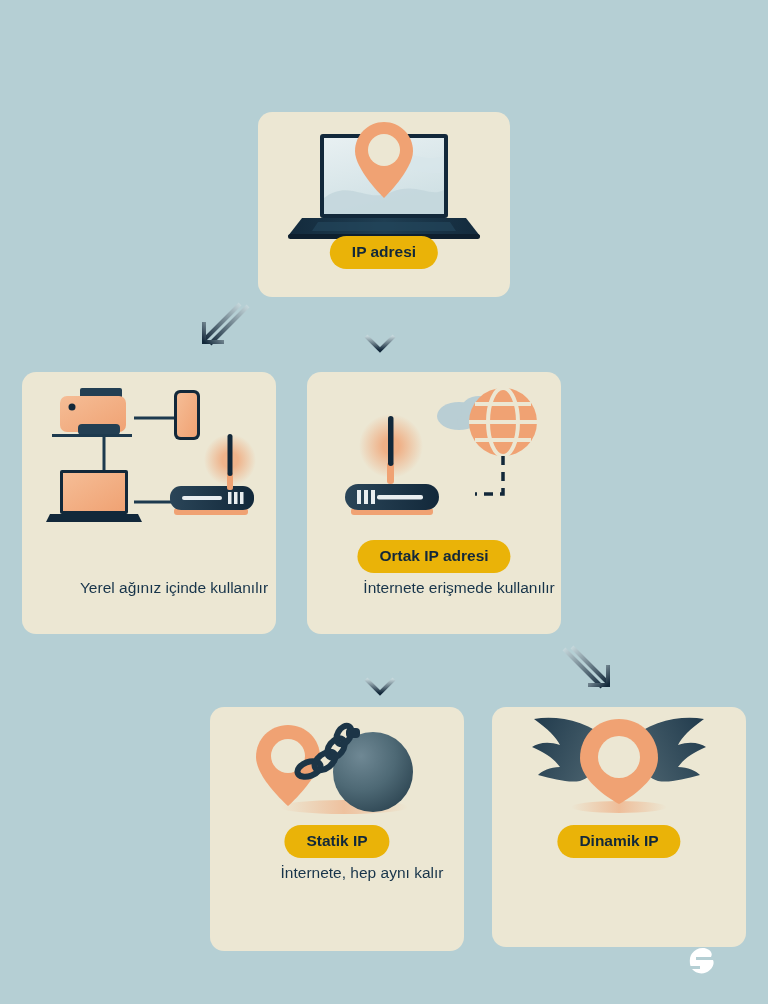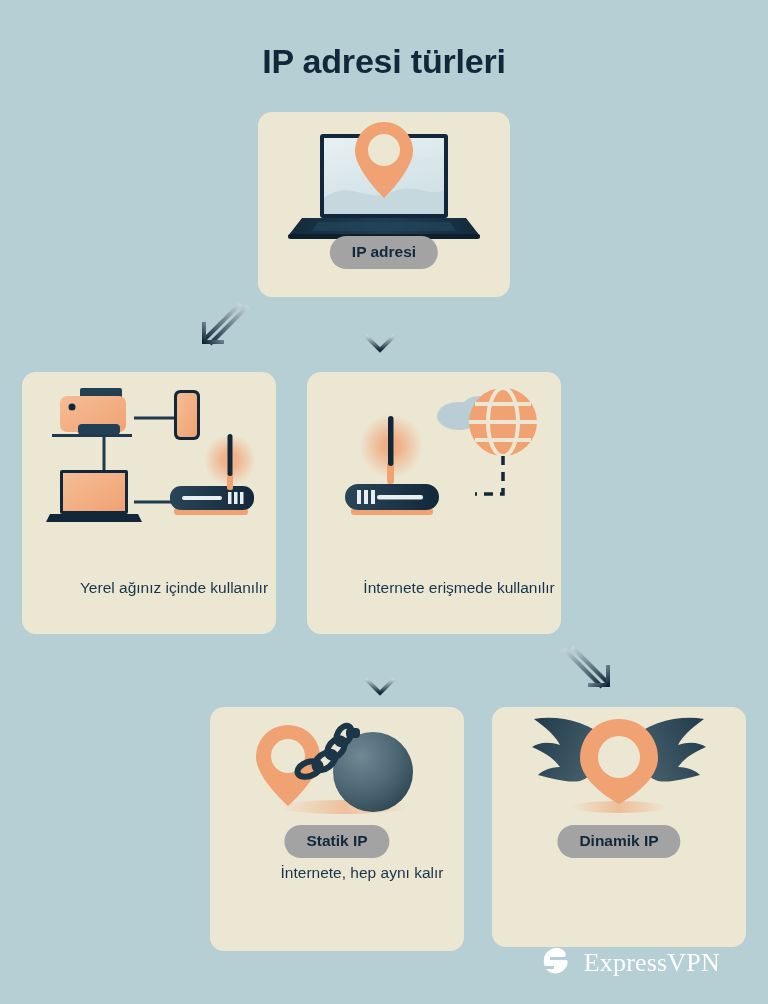--- a/index.html
+++ b/index.html
@@ -19,21 +19,21 @@
   }
 
   .card {
     position: absolute;
     background: #ece7d3;
     border-radius: 14px;
   }
   .card-art { position: absolute; left: 0; top: 0; width: 100%; }
   .pill {
     position: absolute; left: 50%; transform: translateX(-50%);
-    background: #a3a3a3;
+    background: #eab308;
     border-radius: 20px;
     color: #12283a; font-weight: bold; font-size: 15.5px;
     padding: 7px 22px 8px; white-space: nowrap;
     text-align: center;
   }
   .caption {
     position: absolute; left: 0; width: 100%;
     text-align: center; color: #17344a;
     font-size: 15.5px; line-height: 20px; margin-left: 25px;
   }
@@ -54,21 +54,20 @@
   .logo-text {
     font-family: "Liberation Serif", serif;
     font-size: 26px; color: #ffffff; letter-spacing: 0.2px;
   }
 </style>
 </head>
 <body>
 
 <div class="page">
 
-  <div class="title">IP adresi türleri</div>
 
   <div class="card" id="card-ip">
     <div class="card-art">
       <svg width="252" height="130" viewBox="0 0 252 130">
         <defs>
           <linearGradient id="scr" x1="0" y1="0" x2="0.4" y2="1">
             <stop offset="0" stop-color="#e8f0f2"></stop>
             <stop offset="1" stop-color="#cfe0e4"></stop>
           </linearGradient>
           <linearGradient id="kb" x1="0" y1="0" x2="1" y2="0">
@@ -186,20 +185,21 @@
           <rect x="50" y="118" width="4" height="14"></rect>
           <rect x="57" y="118" width="4" height="14"></rect>
           <rect x="64" y="118" width="4" height="14"></rect>
         </g>
 
         <circle cx="84" cy="74" r="32" fill="url(#sig2)"></circle>
         <rect x="80" y="90" width="7" height="22" rx="3" fill="#f0a273"></rect>
         <rect x="81" y="44" width="5.5" height="50" rx="2.75" fill="#12283a"></rect>
       </svg>
     </div>
+    <div class="pill" style="top:168px">Ortak IP adresi</div>
     <div class="caption" style="top:206px">İnternete erişmede kullanılır</div>
   </div>
 
   <div class="card" id="card-static">
     <div class="card-art">
       <svg width="254" height="120" viewBox="0 0 254 120">
         <defs>
           <radialGradient id="ball" cx="0.35" cy="0.3" r="0.78">
             <stop offset="0" stop-color="#6f8894"></stop>
             <stop offset="0.55" stop-color="#4e6975"></stop>
@@ -332,16 +332,15 @@
   </div>
 
   <div class="logo">
     <span>
       <svg width="34" height="34" viewBox="0 0 34 34">
         <path d="M6 9.5 C9 5 15 3 20 4.5 C25 6 27 10 25 13 L10 13 L10 16 L27 16
                  C29 20 26 26 20 28.5 C15 30.5 9 29 6 25 L14 25 L14 22 L4.5 22
                  C3.5 19 3.5 14 5 11 Z" fill="#ffffff"></path>
       </svg>
     </span>
-    <span class="logo-text">ExpressVPN</span>
   </div>
 
 </div>
 
 </body></html>

